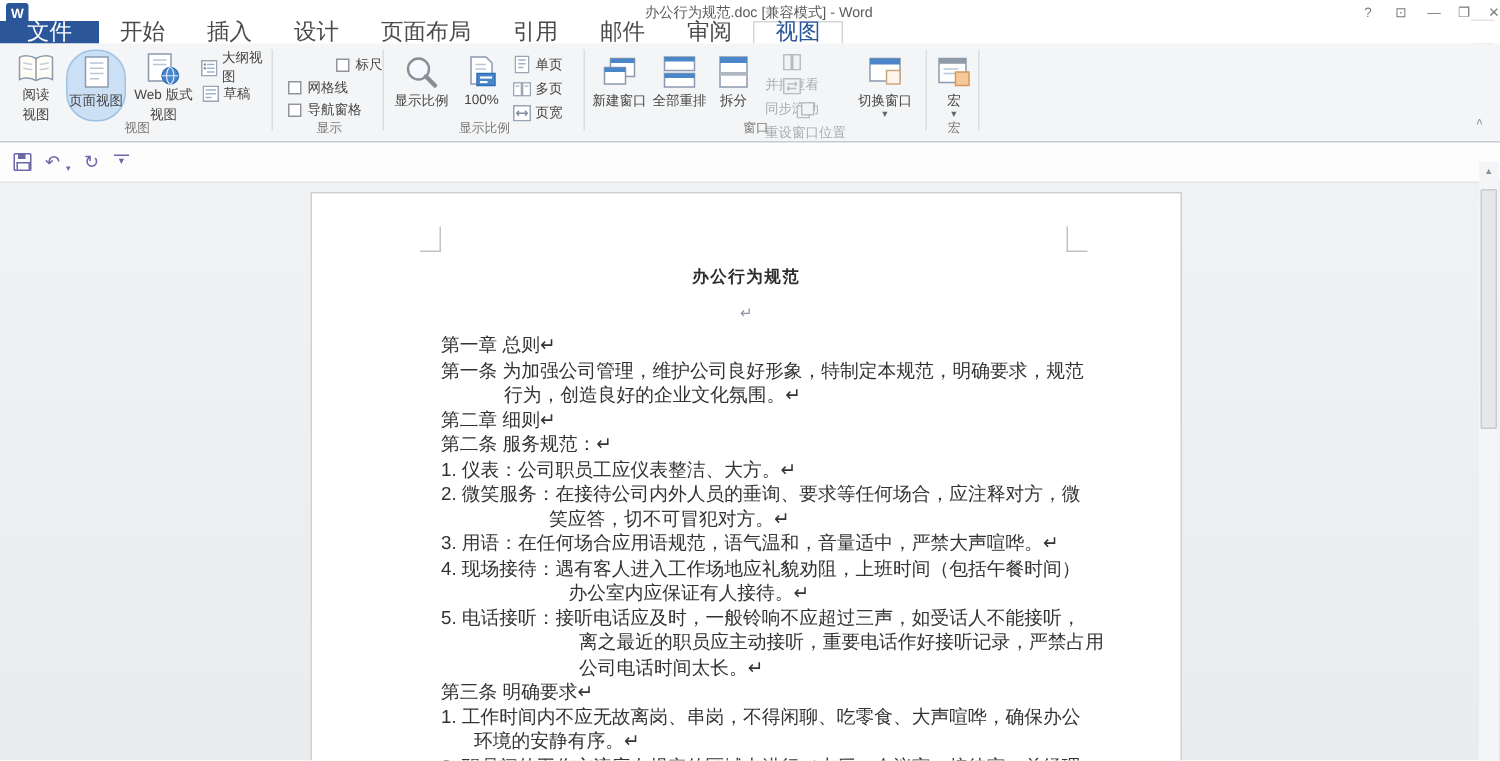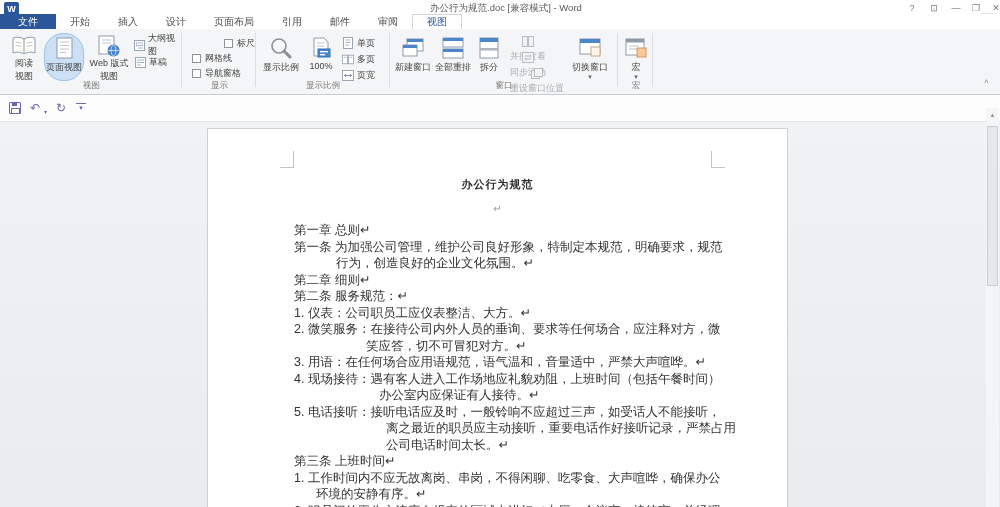--- a/index.html
+++ b/index.html
@@ -13,21 +13,21 @@
           color:#fff; font-size:9px; font-weight:bold; text-align:center; line-height:14px; }
   .doc-title { position:absolute; left:430px; top:2px; font-size:9.5px; color:#5a5a5a; white-space:nowrap; }
   .winctl { position:absolute; top:2px; font-size:9px; color:#7a7a7a; width:20px; text-align:center; height:13px; line-height:13px; cursor:default; }
   .signin { position:absolute; left:955px; top:16px; font-size:9px; color:#444; }
   .avatar { position:absolute; left:980px; top:13px; width:17px; height:16px; background:#e9e2df; border-radius:2px; overflow:hidden; }
   .avatar .head { position:absolute; left:5.5px; top:3px; width:6px; height:6px; border-radius:50%; background:#9aa0a6; }
   .avatar .body { position:absolute; left:2.5px; top:10px; width:12px; height:8px; border-radius:6px 6px 0 0; background:#9aa0a6; }
 
   
   .tabrow { position:absolute; left:0; top:14px; width:1000px; height:15px; background:#fff; display:flex; align-items:stretch; }
-  .tab { font-size:10px; color:#4a4a4a; padding:0 14px; line-height:15px; cursor:default; }
+  .tab { font-size:15px; color:#4a4a4a; padding:0 14px; line-height:15px; cursor:default; }
   .tab-file { background:#2b579a; color:#fff; padding:0 18px; }
   .tab-selected { background:#fff; color:#2b579a; border:1px solid #d5d5d5; border-bottom:none; line-height:14px; }
 
   
   .ribbon { position:absolute; left:0; top:29px; width:1000px; height:66px; background:#f4f5f6; border-bottom:1px solid #c9cbcd; }
   .rgroup { position:absolute; top:2px; height:62px; }
   .glabel { position:absolute; bottom:1px; left:0; width:100%; text-align:center; font-size:8.5px; color:#7a7a7a; }
   .gdivider { position:absolute; top:4px; width:1px; height:54px; background:#dcddde; }
   .bigbtn { position:absolute; top:2px; height:48px; display:flex; flex-direction:column; align-items:center; justify-content:flex-start; font-size:9px; color:#444; text-align:center; border:1px solid transparent; border-radius:2px; cursor:default; }
   .bigbtn .ic { height:26px; display:flex; align-items:center; justify-content:center; margin-top:1px; }
@@ -361,21 +361,21 @@
           <div class="doc-line" style="left: 86px; top: 160px; text-align: right;">第二条 服务规范：↵</div>
           <div class="doc-line" style="left: 86px; top: 176.5px;">1. 仪表：公司职员工应仪表整洁、大方。↵</div>
           <div class="doc-line" style="left: 86px; top: 193px;">2. 微笑服务：在接待公司内外人员的垂询、要求等任何场合，应注释对方，微</div>
           <div class="doc-line" style="left: 158px; top: 209.5px;">笑应答，切不可冒犯对方。↵</div>
           <div class="doc-line" style="left: 86px; top: 226px;">3. 用语：在任何场合应用语规范，语气温和，音量适中，严禁大声喧哗。↵</div>
           <div class="doc-line" style="left: 86px; top: 242.5px;">4. 现场接待：遇有客人进入工作场地应礼貌劝阻，上班时间（包括午餐时间）</div>
           <div class="doc-line" style="left: 171px; top: 259px;">办公室内应保证有人接待。↵</div>
           <div class="doc-line" style="left: 86px; top: 275.5px;">5. 电话接听：接听电话应及时，一般铃响不应超过三声，如受话人不能接听，</div>
           <div class="doc-line" style="left: 178px; top: 292px;">离之最近的职员应主动接听，重要电话作好接听记录，严禁占用</div>
           <div class="doc-line" style="left: 178px; top: 308.5px;">公司电话时间太长。↵</div>
-          <div class="doc-line" style="left: 86px; top: 325px;">第三条 上班时间↵</div>
+          <div class="doc-line" style="left: 86px; top: 325px;">第三条 明确要求↵</div>
           <div class="doc-line" style="left: 86px; top: 341.5px;">1. 工作时间内不应无故离岗、串岗，不得闲聊、吃零食、大声喧哗，确保办公</div>
           <div class="doc-line" style="left: 108px; top: 358px;">环境的安静有序。↵</div>
           <div class="doc-line" style="left: 86px; top: 374.5px;">2. 职员间的工作交流应在规定的区域内进行（大厅、会议室、接待室、总经理</div>
         </div>
     </div>
   </div>
 
   <div class="scrollbar">
     <div class="sb-up">▲</div>
     <div class="sb-thumb"></div>

